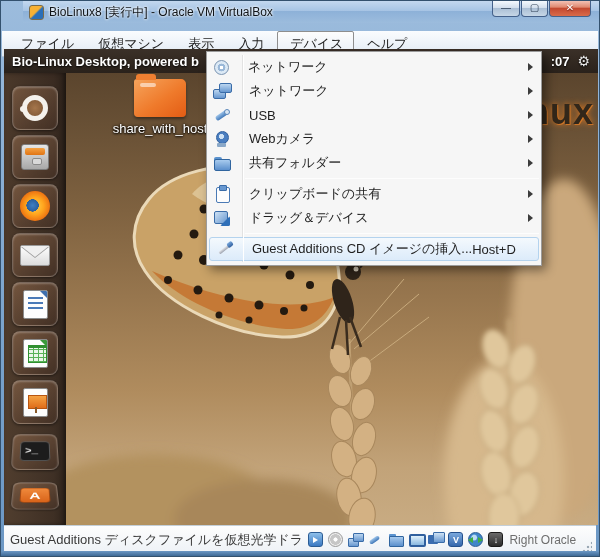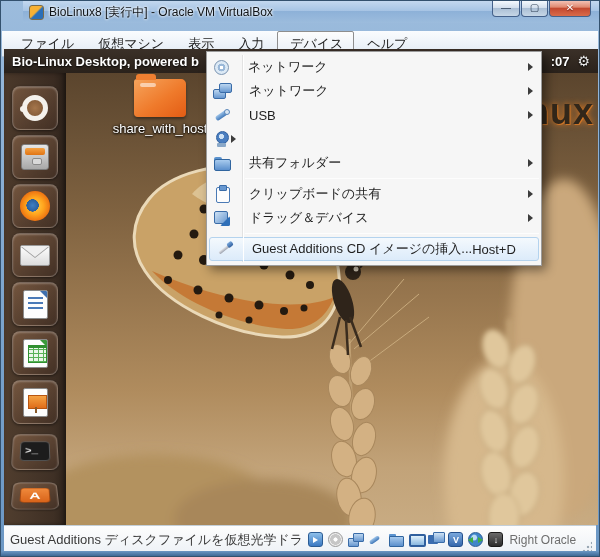--- a/index.html
+++ b/index.html
@@ -349,20 +349,21 @@
         <div class="mi-label">ネットワーク</div>
         <div class="mi-arrow"></div>
       </div>
       <div class="menu-row">
         <div class="mi-icon i-usb"></div>
         <div class="mi-label">USB</div>
         <div class="mi-arrow"></div>
       </div>
       <div class="menu-row">
         <div class="mi-icon i-cam"></div>
+        <div class="mi-label">Webカメラ</div>
         <div class="mi-arrow"></div>
       </div>
       <div class="menu-row">
         <div class="mi-icon i-folder"></div>
         <div class="mi-label">共有フォルダー</div>
         <div class="mi-arrow"></div>
       </div>
       <div class="menu-sep"></div>
       <div class="menu-row">
         <div class="mi-icon i-clip"></div>

